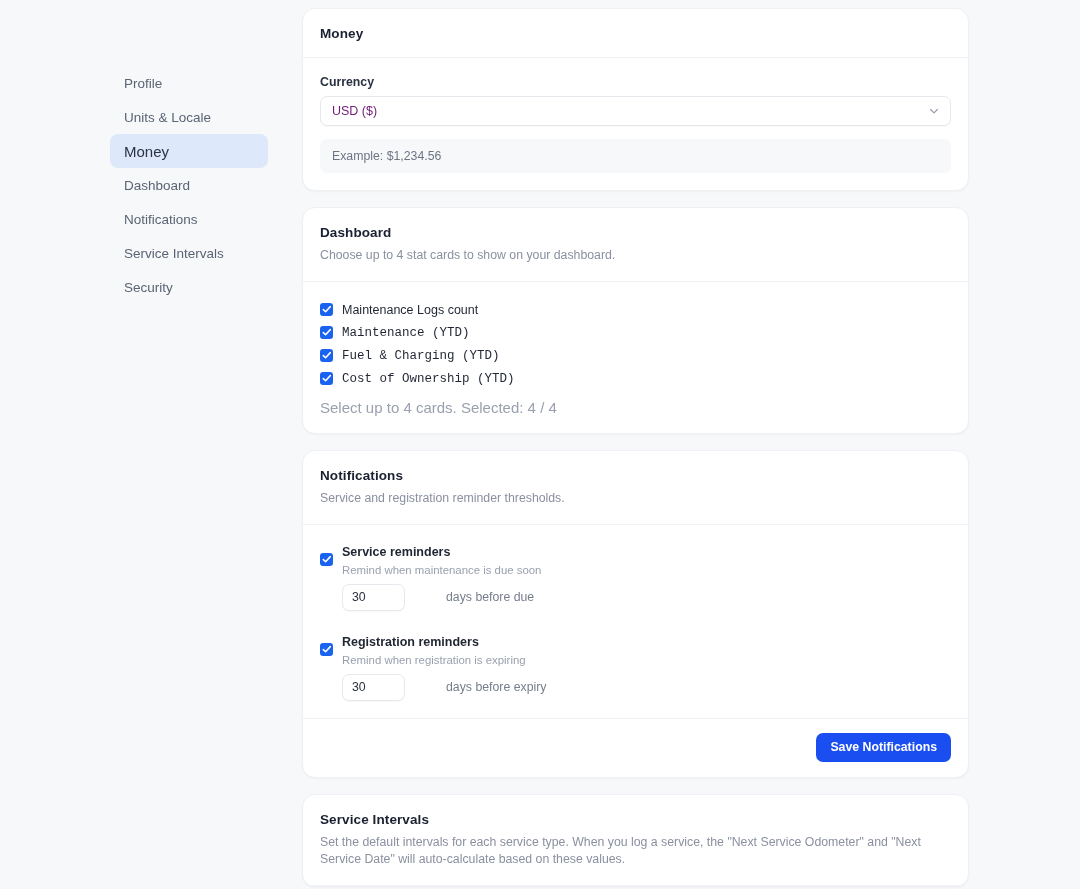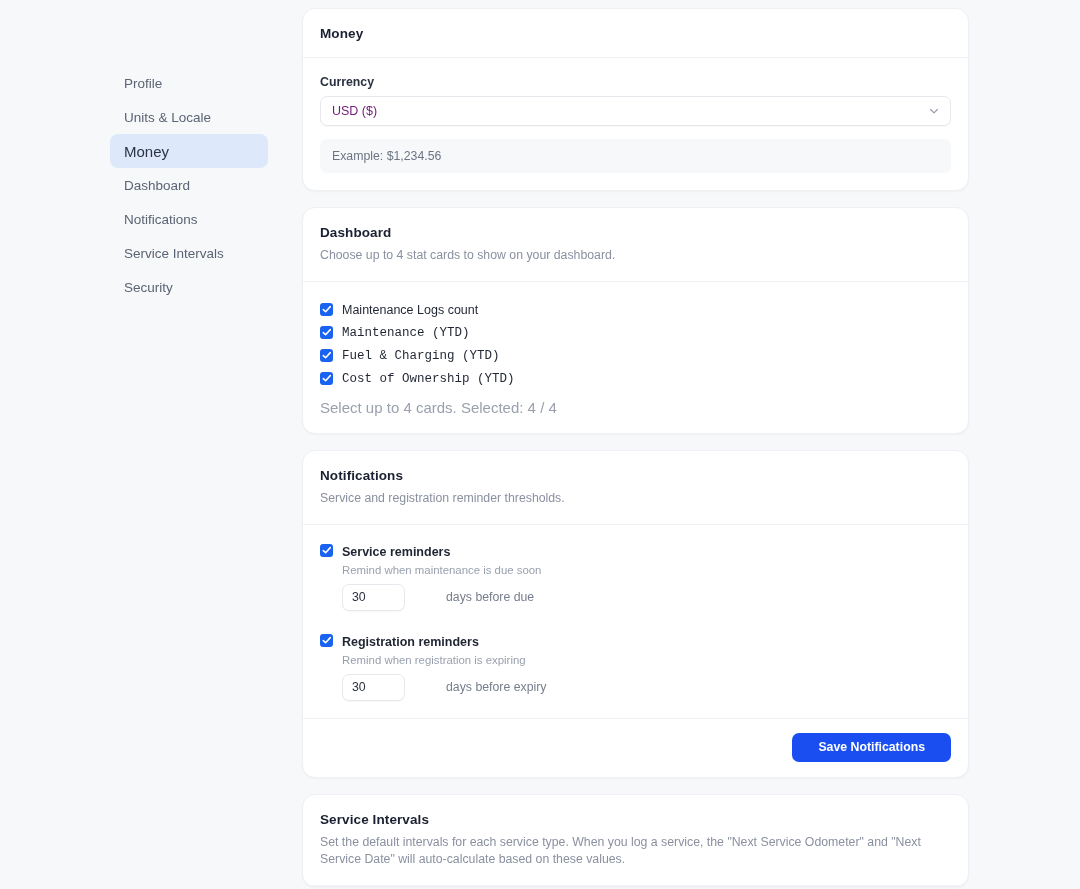--- a/index.html
+++ b/index.html
@@ -162,21 +162,21 @@
   }
   .helper {
     margin-top: 9px;
     font-size: 15px;
     color: #9aa0ae;
   }
 
   
   .notif-block { }
   .notif-block + .notif-block { margin-top: 21px; }
-  .notif-top { display: flex; align-items: flex-start; }
+  .notif-top { display: flex; align-items: center; }
   .notif-top .cb { margin-top: 2px; }
   .notif-texts { margin-left: 9px; }
   .notif-name {
     font-size: 12.5px;
     font-weight: bold;
     color: #1f2532;
   }
   .notif-desc {
     margin-top: 4px;
     font-size: 11.4px;
@@ -212,21 +212,21 @@
     padding: 14px 17px 15px 17px;
     display: flex;
     justify-content: flex-end;
   }
   .btn-primary {
     background: #1a4ef0;
     color: #ffffff;
     border: none;
     border-radius: 7px;
     height: 29px;
-    padding: 0 26px;
+    padding: 0 14px;
     font-family: "Liberation Sans", sans-serif;
     font-size: 12.3px;
     font-weight: bold;
     cursor: pointer;
   }
 
   .right-gutter { flex: 1 1 auto; }
 </style>
 </head>
 <body>

